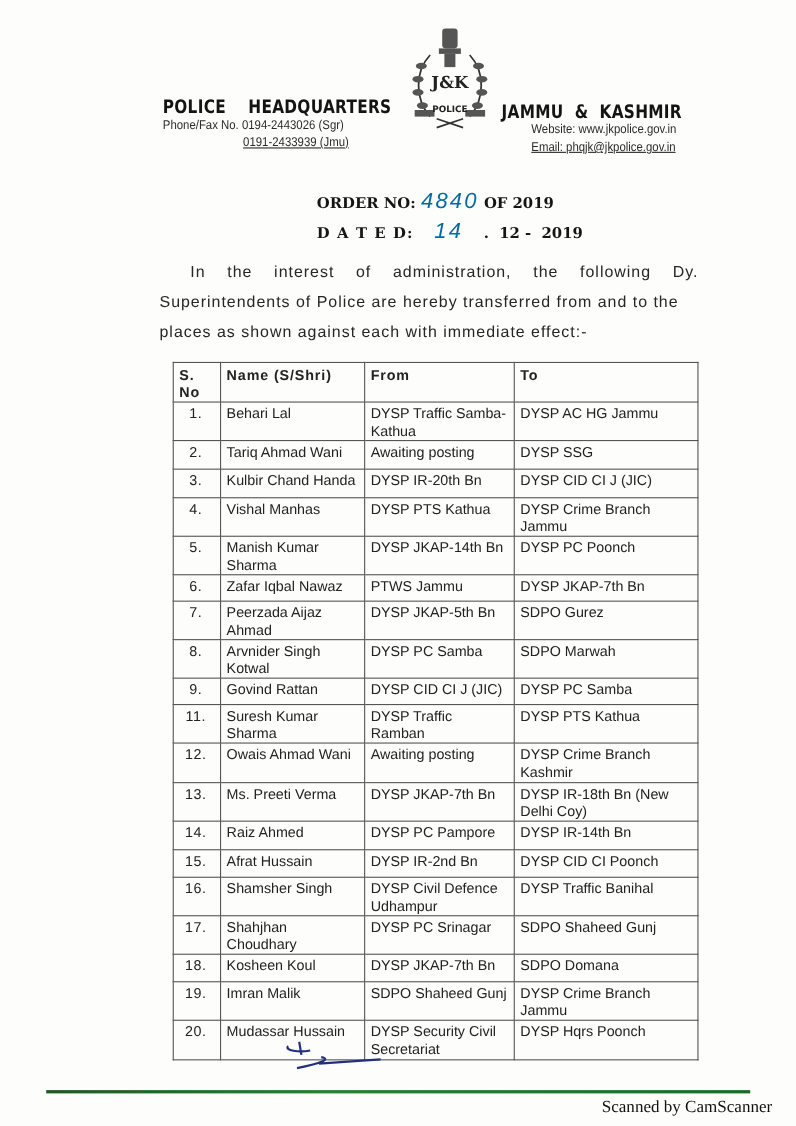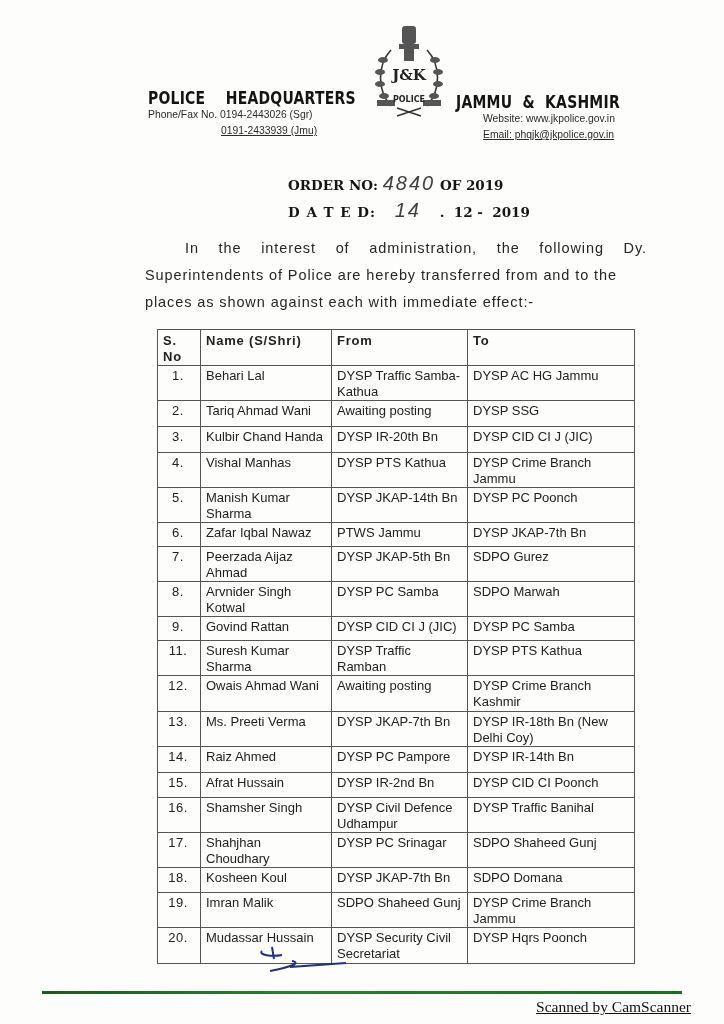--- a/index.html
+++ b/index.html
@@ -4,29 +4,29 @@
 <style>
   html, body { margin:0; padding:0; }
   body { width:724px; height:1024px; background:#fdfdfb; position:relative; overflow:hidden;
          font-family:"Liberation Sans", sans-serif; color:#1c1c1c; }
   .abs { position:absolute; }
   .hdr-big { font-family:"DejaVu Sans", sans-serif; font-weight:bold; font-size:17px; letter-spacing:0.3px;
              color:#141414; transform:scaleX(0.82); transform-origin:left center; white-space:nowrap; }
   .small { font-size:11.5px; color:#2a2a2a; white-space:nowrap; transform:scaleX(0.9); transform-origin:left center; }
   .u { text-decoration:underline; }
   .order { font-family:"DejaVu Serif", serif; font-weight:bold; font-size:13.5px; color:#151515; white-space:nowrap; }
-  .hand { font-family:"Liberation Sans", sans-serif; color:#404040; font-size:20px; font-weight:normal; font-style:italic; letter-spacing:2px; }
+  .hand { font-family:"Liberation Sans", sans-serif; color:#0369a1; font-size:20px; font-weight:normal; font-style:italic; letter-spacing:2px; }
   .para { font-size:14.5px; letter-spacing:0.9px; color:#262626; white-space:nowrap; }
   table.list { position:absolute; left:157px; top:329px; border-collapse:collapse; table-layout:fixed; width:477px;
                font-size:13px; color:#222; }
   table.list td, table.list th { border:1px solid #555; vertical-align:top; padding:2px 4px 0 5px; line-height:16px; text-align:left; }
   table.list th { font-weight:bold; letter-spacing:0.8px; font-size:13px; padding-top:3px; }
   table.list td.sno { text-align:center; padding-left:2px; letter-spacing:0.5px; }
   .footer-line { left:42px; top:991px; width:640px; height:3px; background:linear-gradient(90deg,#1d5a22,#2e7d32 40%,#1f6a26); }
-  .scanned { right:33px; top:998px; font-family:"Liberation Serif", serif; font-size:15.5px; color:#111;text-decoration:underline; }
+  .scanned { right:22px; top:998px; font-family:"Liberation Serif", serif; font-size:15.5px; color:#111; }
 </style>
 </head>
 <body>
 
 <div class="abs hdr-big" style="left:148px;top:88px;">
   <span style="white-space:pre;">POLICE    HEADQUARTERS</span>
 </div>
 <div class="abs small" style="left:148px;top:108px;">Phone/Fax No. 0194-2443026 (Sgr)</div>
 <div class="abs small u" style="left:221px;top:124px;">0191-2433939 (Jmu)</div>
 
@@ -67,21 +67,21 @@
   <span>ORDER NO:</span>
   <span class="hand">4840</span>
   <span>OF 2019</span>
 </div>
 <div class="abs order" style="left:288px;top:199px;">
   <span style="letter-spacing:1px;">D A T E D:</span>
   <span class="hand" style="margin-left:14px;margin-right:14px;">14</span>
   <span style="white-space:pre;">.  12 -  2019</span>
 </div>
 
-<div class="abs para" style="left:185px;top:240px;white-space:pre;">In    the    interest    of    administration,    the    following    Dy.</div>
+<div class="abs para" style="left:173px;top:240px;white-space:pre;">In    the    interest    of    administration,    the    following    Dy.</div>
 <div class="abs para" style="left:145px;top:267px;">Superintendents of Police are hereby transferred from and to the</div>
 <div class="abs para" style="left:145px;top:294px;">places as shown against each with immediate effect:-</div>
 
 <table class="list">
   <colgroup>
     <col style="width:43px">
       <col style="width:131px">
       <col style="width:136px">
       <col style="width:167px">
   </colgroup>

